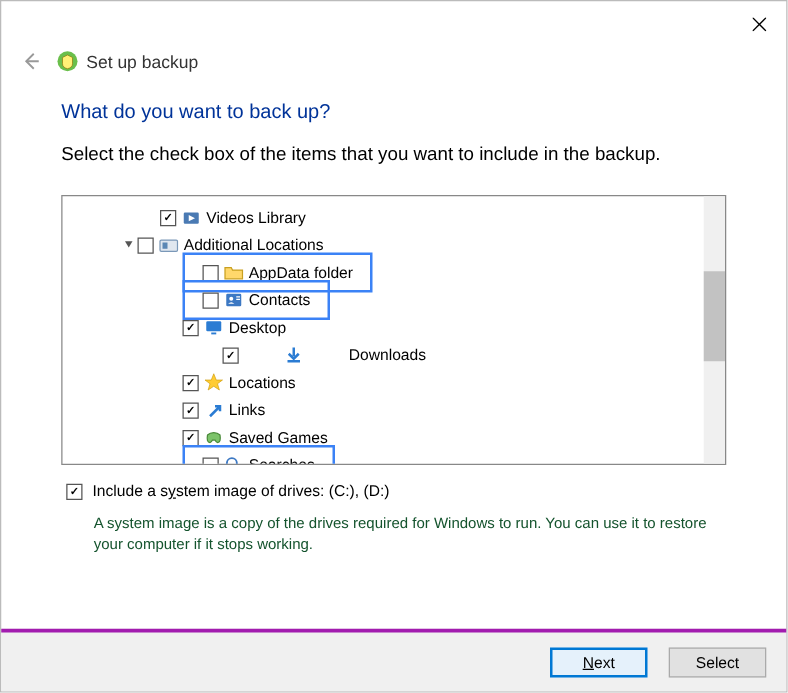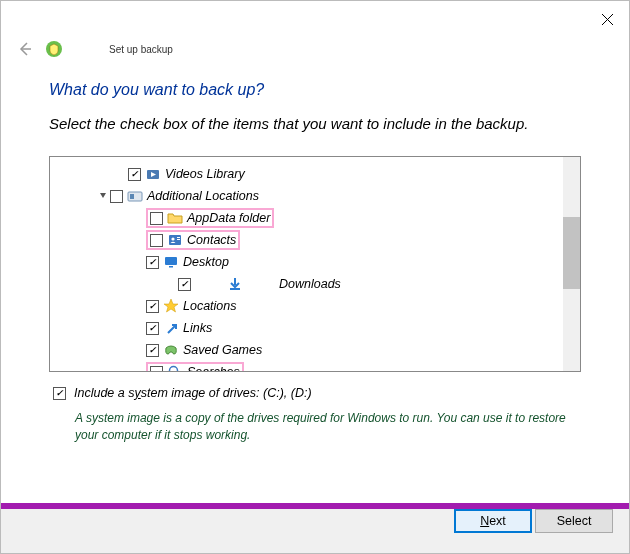--- a/index.html
+++ b/index.html
@@ -3,39 +3,39 @@
 <meta charset="utf-8">
 <style>
   * { box-sizing: border-box; font-family: "Segoe UI", Arial, sans-serif; }
   body { margin: 0; padding: 0; width: 630px; height: 554px; background: #fff; border: 1px solid #bbb; position: relative; overflow: hidden; }
   .titlebar { height: 36px; display: flex; align-items: center; justify-content: flex-end; }
   .close-btn { width: 44px; height: 30px; display: flex; align-items: center; justify-content: center; cursor: pointer; }
   .close-btn svg { width: 11px; height: 11px; }
   .header-row { display: flex; align-items: center; padding: 0 12px 10px 12px; }
   .back-arrow { width: 24px; height: 24px; display: flex; align-items: center; justify-content: center; color: #888; margin-right: 8px; }
   .title-icon { width: 18px; height: 18px; margin-right: 6px; display: inline-flex; }
-  .title-text { font-size: 10px; color: #333; margin-left: 40px; }
-  .content { padding: 0 48px 0 48px; font-style: italic; }
+  .title-text { font-size: 14px; color: #333; }
+  .content { padding: 0 48px 0 48px; }
   .question { color: #003399; font-size: 16px; margin: 10px 0 16px 0; font-weight: 400; }
   .instructions { font-size: 15px; color: #000; margin-bottom: 24px; }
   .tree-container { border: 1px solid #888; height: 216px; position: relative; overflow: hidden; background: #fff; }
   .tree-scroll { position: absolute; right: 0; top: 0; bottom: 0; width: 17px; background: #f0f0f0; }
   .tree-thumb { position: absolute; right: 0; top: 60px; width: 17px; height: 72px; background: #c2c2c2; }
   .tree { padding: 6px 0 6px 4px; font-size: 12.5px; }
   .tree-row { display: flex; align-items: center; height: 22px; white-space: nowrap; }
   .expander { width: 14px; text-align: center; color: #666; font-size: 10px; display: inline-block; }
   .chk { width: 13px; height: 13px; border: 1px solid #555; margin-right: 4px; display: inline-flex; align-items: center; justify-content: center; font-size: 9px; background: #fff; }
   .chk.checked::after { content: "✓"; color: #000; font-weight: bold; }
   .icon16 { width: 16px; height: 16px; display: inline-block; margin-right: 4px; }
-  .highlight-box { border: 2px solid #f9a8d4; padding: 0 2px; display: inline-flex; align-items: center; height: 20px; }
+  .highlight-box { border: 2px solid #3b82f6; padding: 0 14px; display: inline-flex; align-items: center; height: 32px; }
   .sysimage-row { margin-top: 14px; font-size: 12.5px; display: flex; align-items: center; }
   .sysimage-row .chk { margin-left: 4px; margin-right: 8px; }
   .sysimage-row .underline { text-decoration: underline; }
   .sysimage-desc { font-size: 12px; color: #14532d; margin: 10px 0 0 26px; line-height: 1.4; }
-  .button-bar { position: absolute; bottom: 0; left: 0; right: 0; height: 50px; border-top: 6px solid #a21caf; background: #f0f0f0; display: flex; justify-content: flex-end; padding-right: 16px; gap: 3px; }
+  .button-bar { position: absolute; bottom: 0; left: 0; right: 0; height: 50px; border-top: 3px solid #a21caf; background: #f0f0f0; display: flex; align-items: center; justify-content: flex-end; padding-right: 16px; gap: 17px; }
   .btn { min-width: 78px; height: 24px; font-size: 12.5px; border: 1px solid #aaa; background: #e1e1e1; display: flex; align-items: center; justify-content: center; cursor: pointer; }
   .btn.primary { border: 2px solid #0078d4; background: #e5f1fb; }
   .btn .underline { text-decoration: underline; }
   .label { color: #000; }
 </style>
 </head>
 <body>
 
 <div class="titlebar">
   <div class="close-btn">

